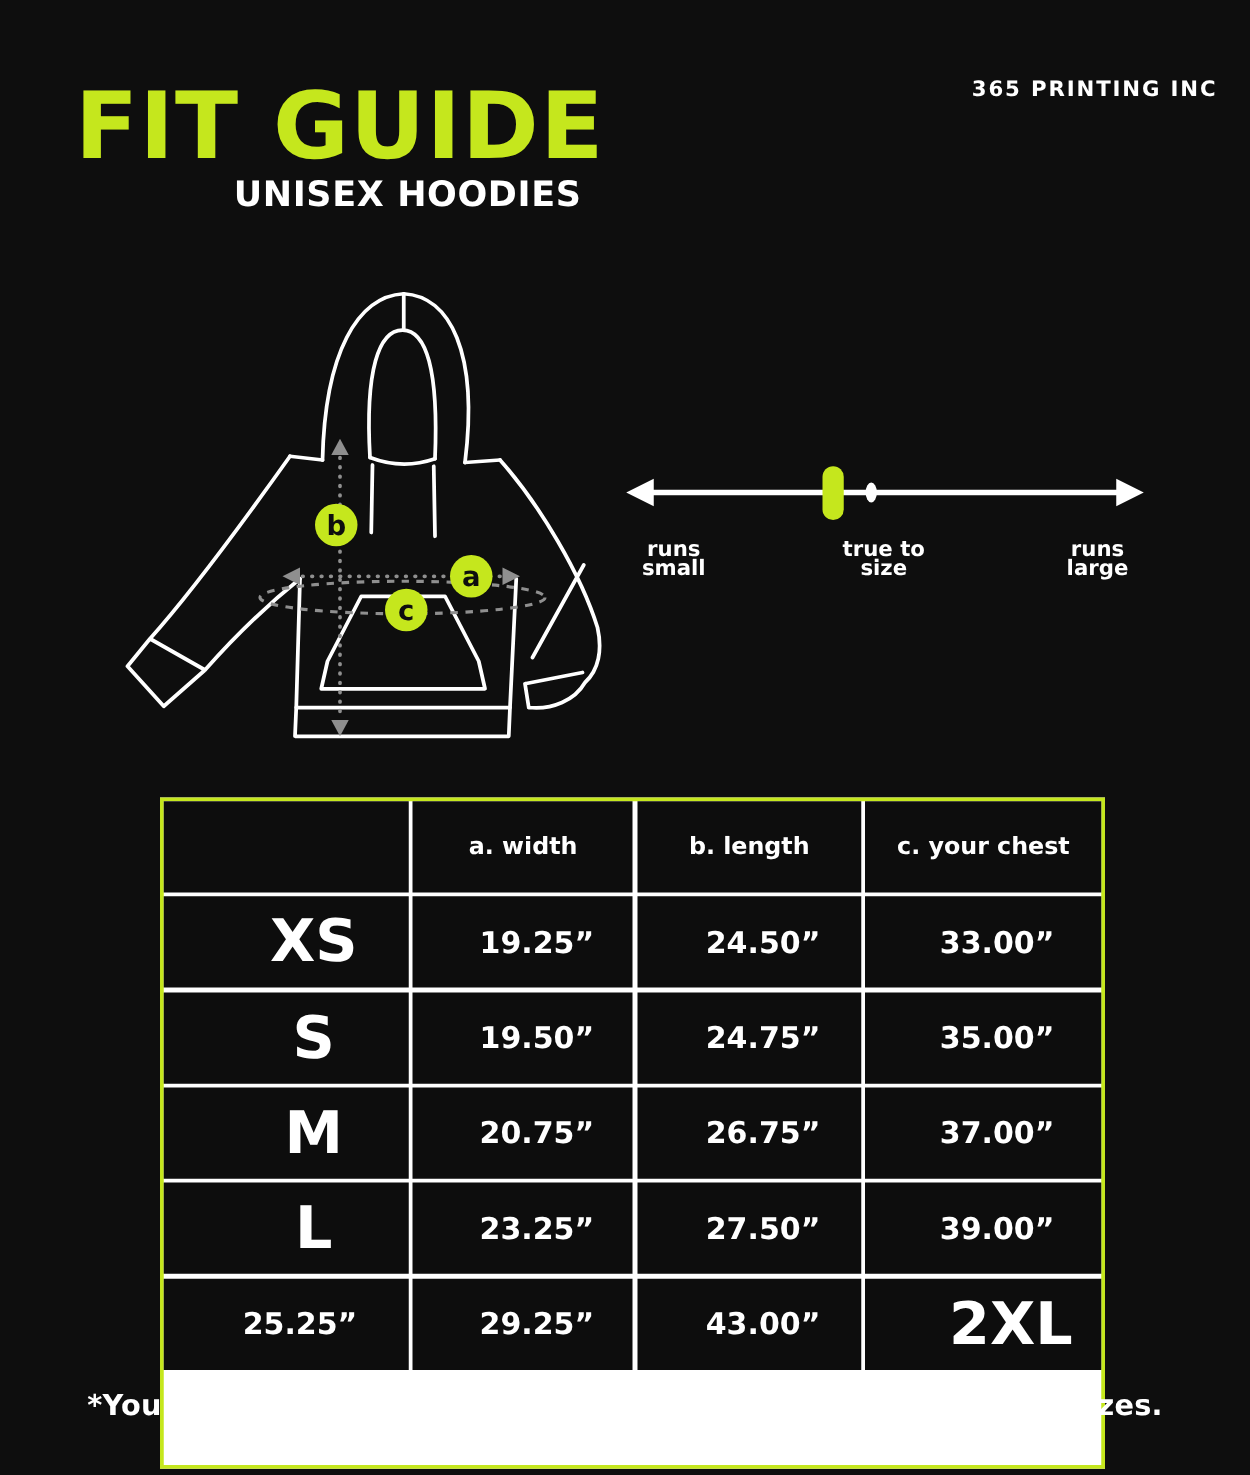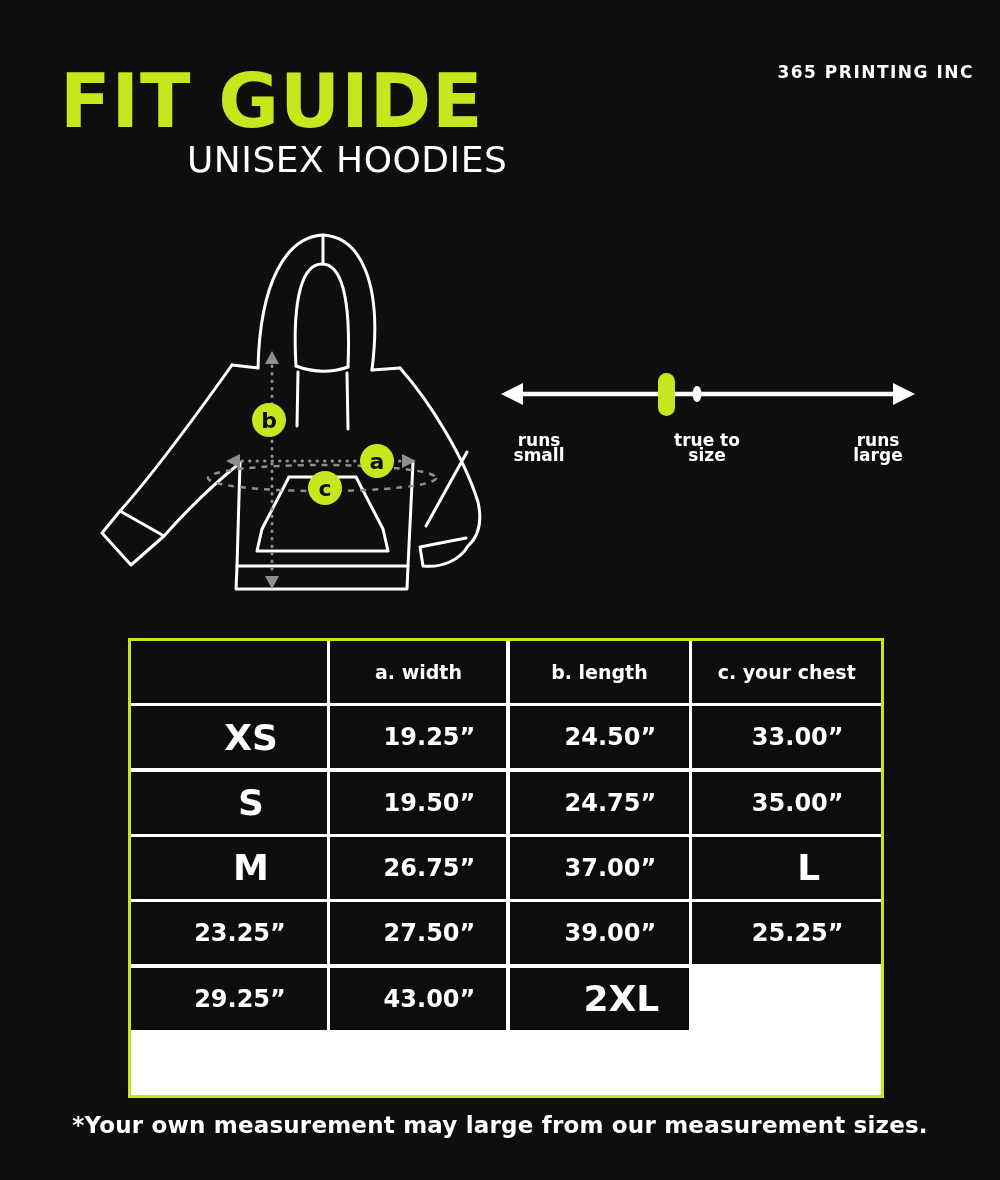--- a/index.html
+++ b/index.html
@@ -22,50 +22,50 @@
     font-size:17px;font-weight:bold;letter-spacing:1.5px;margin-top:36px;
   }
   .title{
     position:absolute;left:60px;top:58px;
     font-size:74px;font-weight:bold;letter-spacing:1px;
     color:var(--accent);
     white-space:nowrap;
   }
   .subtitle{
     position:absolute;left:187px;top:139px;
-    font-size:36px;font-weight:normal;letter-spacing:0.5px;
+    font-size:28px;font-weight:bold;letter-spacing:0.5px;
     white-space:nowrap;
   }
   .hoodie-svg{position:absolute;left:90px;top:220px;}
   .scale-svg{position:absolute;left:498px;top:360px;}
   .slabel{
     position:absolute;top:433px;width:124px;
     text-align:center;font-size:17px;font-weight:bold;line-height:15px;
   }
   .slabel span{display:block;}
   .sl-left{left:477px;}
   .sl-center{left:645px;}
   .sl-right{left:816px;}
   .tbl{
     position:absolute;left:128px;top:638px;
-    width:756px;height:460px;
+    width:756px;height:537px;
     background:#ffffff;
     border:3px solid var(--accent);
     display:grid;
     grid-template-columns:26.5fr 23.8fr 24.2fr 25.5fr;
     grid-template-rows:repeat(7,1fr);
     gap:3.5px;
   }
   .cell{
     background:#0d0d0d;
     display:flex;align-items:center;justify-content:center;
     font-weight:bold;
   }
   .cell.hdr{font-size:19px;}
-  .cell.size{font-size:36px;padding-left:44px;}
+  .cell.size{font-size:47px;padding-left:44px;}
   .cell.val{font-size:24px;padding-left:22px;}
   .footnote{
     position:absolute;left:0;top:1112px;width:100%;
     text-align:center;font-size:23px;font-weight:bold;letter-spacing:0.2px;
   }
 </style>
 </head>
 <body>
 
 <div class="page">
@@ -142,30 +142,31 @@
     <div class="cell val">19.25”</div>
     <div class="cell val">24.50”</div>
     <div class="cell val">33.00”</div>
 
     <div class="cell size">S</div>
     <div class="cell val">19.50”</div>
     <div class="cell val">24.75”</div>
     <div class="cell val">35.00”</div>
 
     <div class="cell size">M</div>
+    <div class="cell val">20.75”</div>
     <div class="cell val">26.75”</div>
     <div class="cell val">37.00”</div>
 
     <div class="cell size">L</div>
     <div class="cell val">23.25”</div>
     <div class="cell val">27.50”</div>
     <div class="cell val">39.00”</div>
 
     <div class="cell val">25.25”</div>
     <div class="cell val">29.25”</div>
     <div class="cell val">43.00”</div>
 
     <div class="cell size">2XL</div>
   </div>
 
-  <div class="footnote">*Your own measurement may large from our measurement sizes.</div>
+  <div class="footnote">*Your own measurement may differ from our measurement sizes.</div>
 
 </div>
 
 </body></html>

